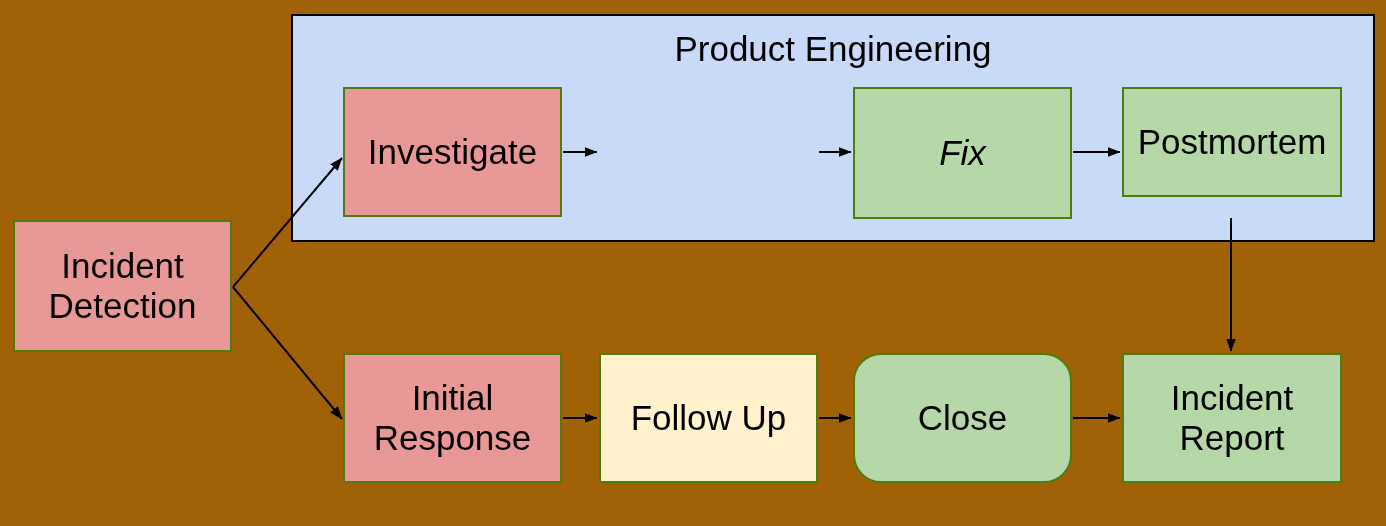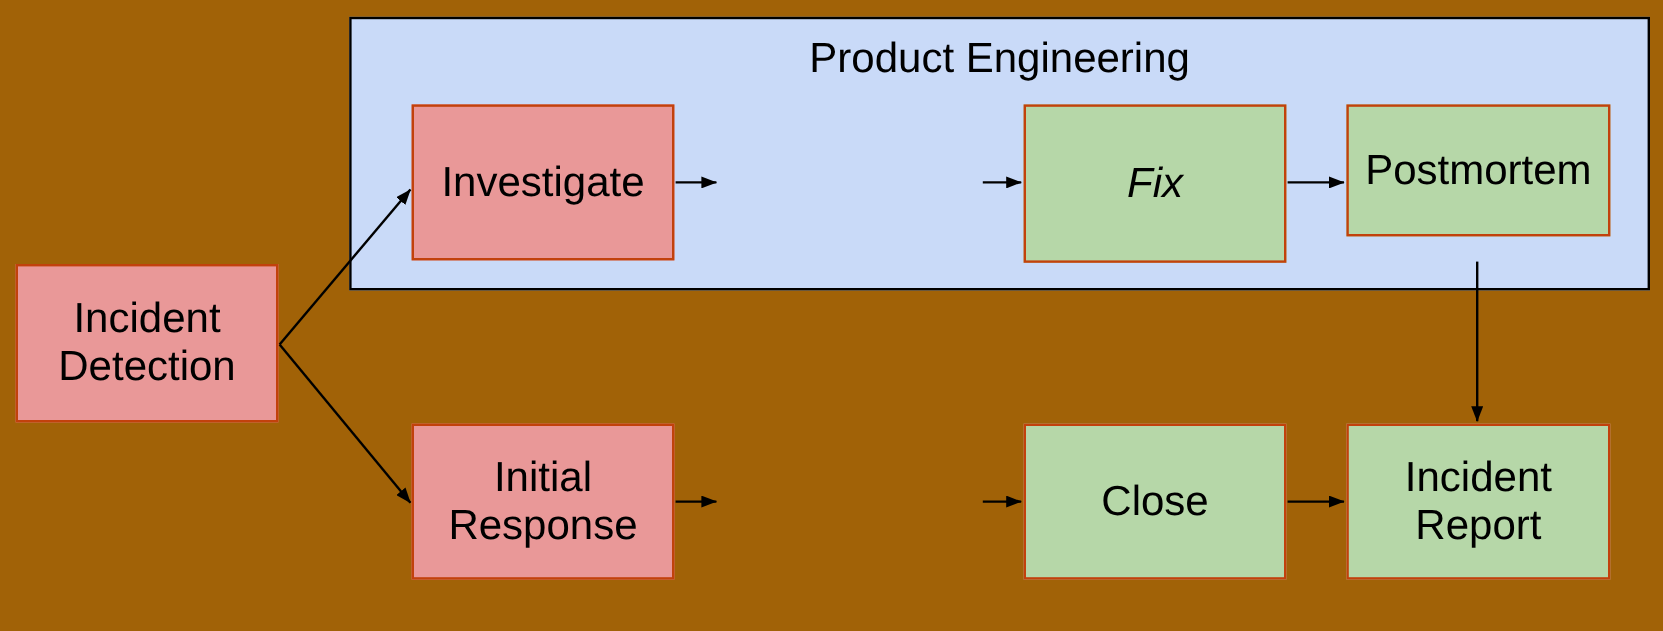--- a/index.html
+++ b/index.html
@@ -25,21 +25,21 @@
     position: absolute;
     left: 0;
     width: 100%;
     text-align: center;
     font-size: 35px;
     line-height: 41px;
     color: #000000;
   }
   .node {
     position: absolute;
-    border: 2px solid #c2410c;
+    border: 2px solid #4d7c0f;
     box-sizing: border-box;
     display: flex;
     align-items: center;
     justify-content: center;
     text-align: center;
     font-size: 35px;
     line-height: 1.15;
     white-space: pre-line;
     color: #000000;
     z-index: 2;
@@ -70,22 +70,23 @@
   <div class="node" style="left: 343px; top: 87px; width: 219px; height: 130px; background-color: rgb(233, 152, 152);">Investigate</div>
 
 
   <div class="node" style="left: 853px; top: 87px; width: 219px; height: 132px; background-color: rgb(182, 215, 168); font-style: italic;">Fix</div>
 
   <div class="node" style="left: 1122px; top: 87px; width: 220px; height: 110px; background-color: rgb(182, 215, 168);">Postmortem</div>
 
   <div class="node" style="left: 343px; top: 353px; width: 219px; height: 130px; background-color: rgb(233, 152, 152); text-align: center;">Initial
 Response</div>
 
+  <div class="node" style="left: 599px; top: 353px; width: 219px; height: 130px; background-color: rgb(255, 242, 204);">Follow Up</div>
 
-  <div class="node" style="left: 853px; top: 353px; width: 219px; height: 130px; background-color: rgb(182, 215, 168);">Close</div>
+  <div class="node" style="left: 853px; top: 353px; width: 219px; height: 130px; background-color: rgb(182, 215, 168); border-radius: 28px;">Close</div>
 
   <div class="node" style="left: 1122px; top: 353px; width: 220px; height: 130px; background-color: rgb(182, 215, 168);">Incident
 Report</div>
 
   <svg id="arrow-layer" viewBox="0 0 1386 526" xmlns="http://www.w3.org/2000/svg">
     <defs>
       <marker id="arrowhead" markerWidth="13" markerHeight="10" refX="12.5" refY="5" orient="auto" markerUnits="userSpaceOnUse">
         <path d="M0,0 L13,5 L0,10 z" fill="#000000"></path>
       </marker>
     </defs>

